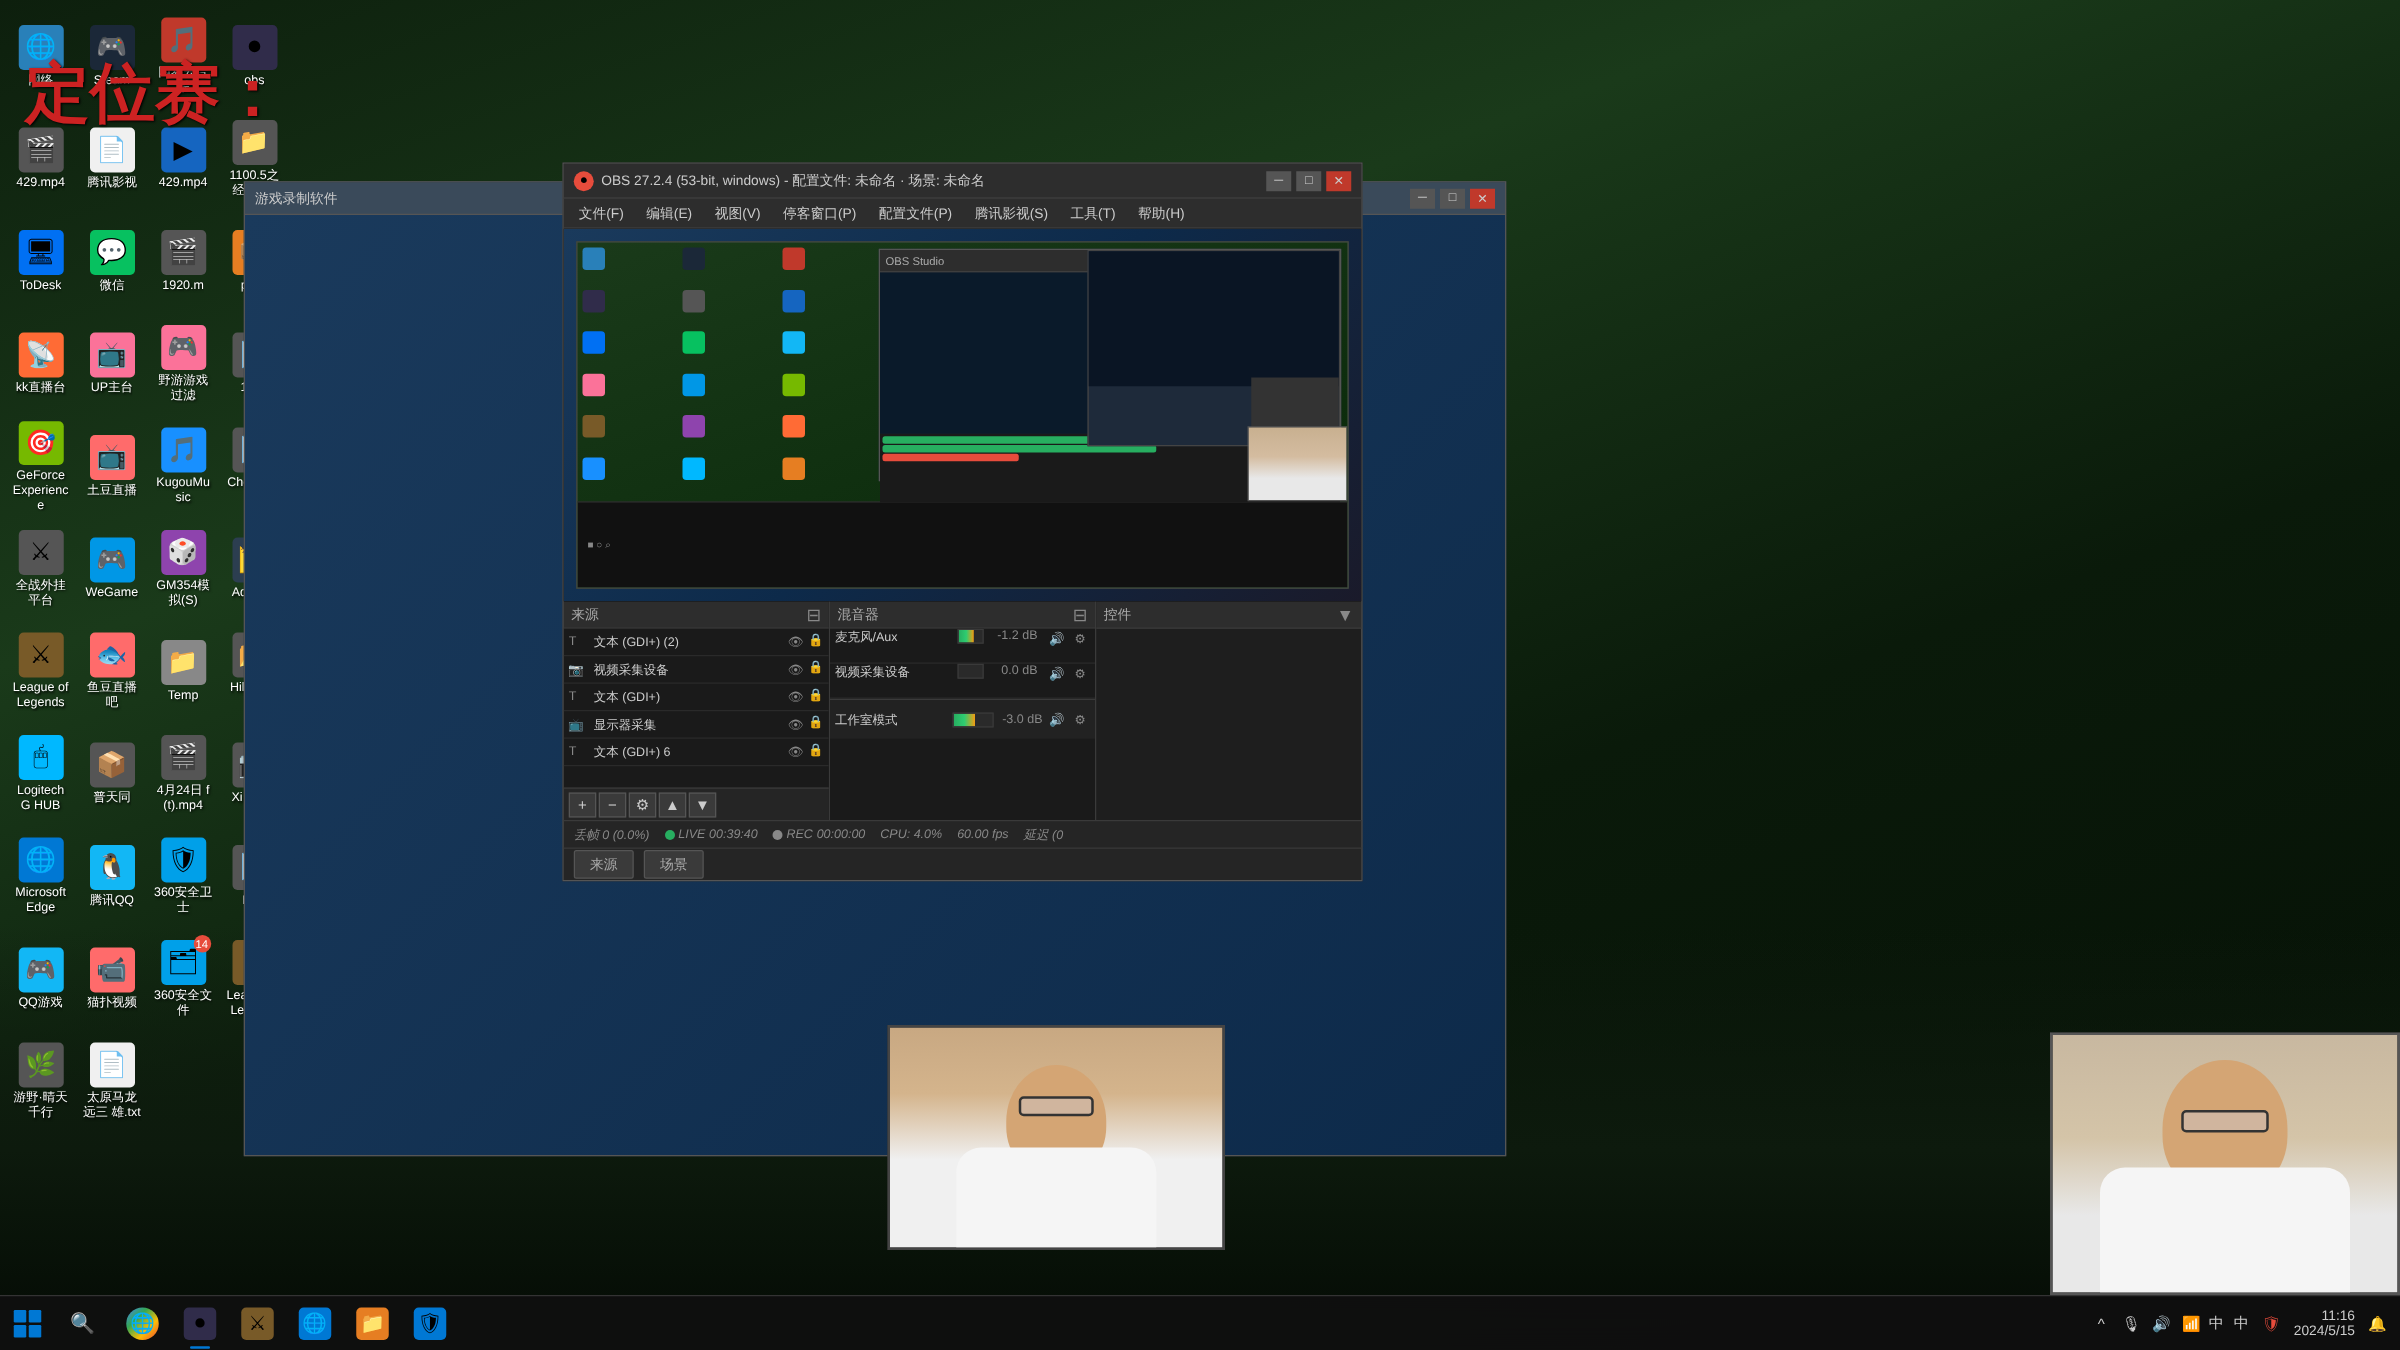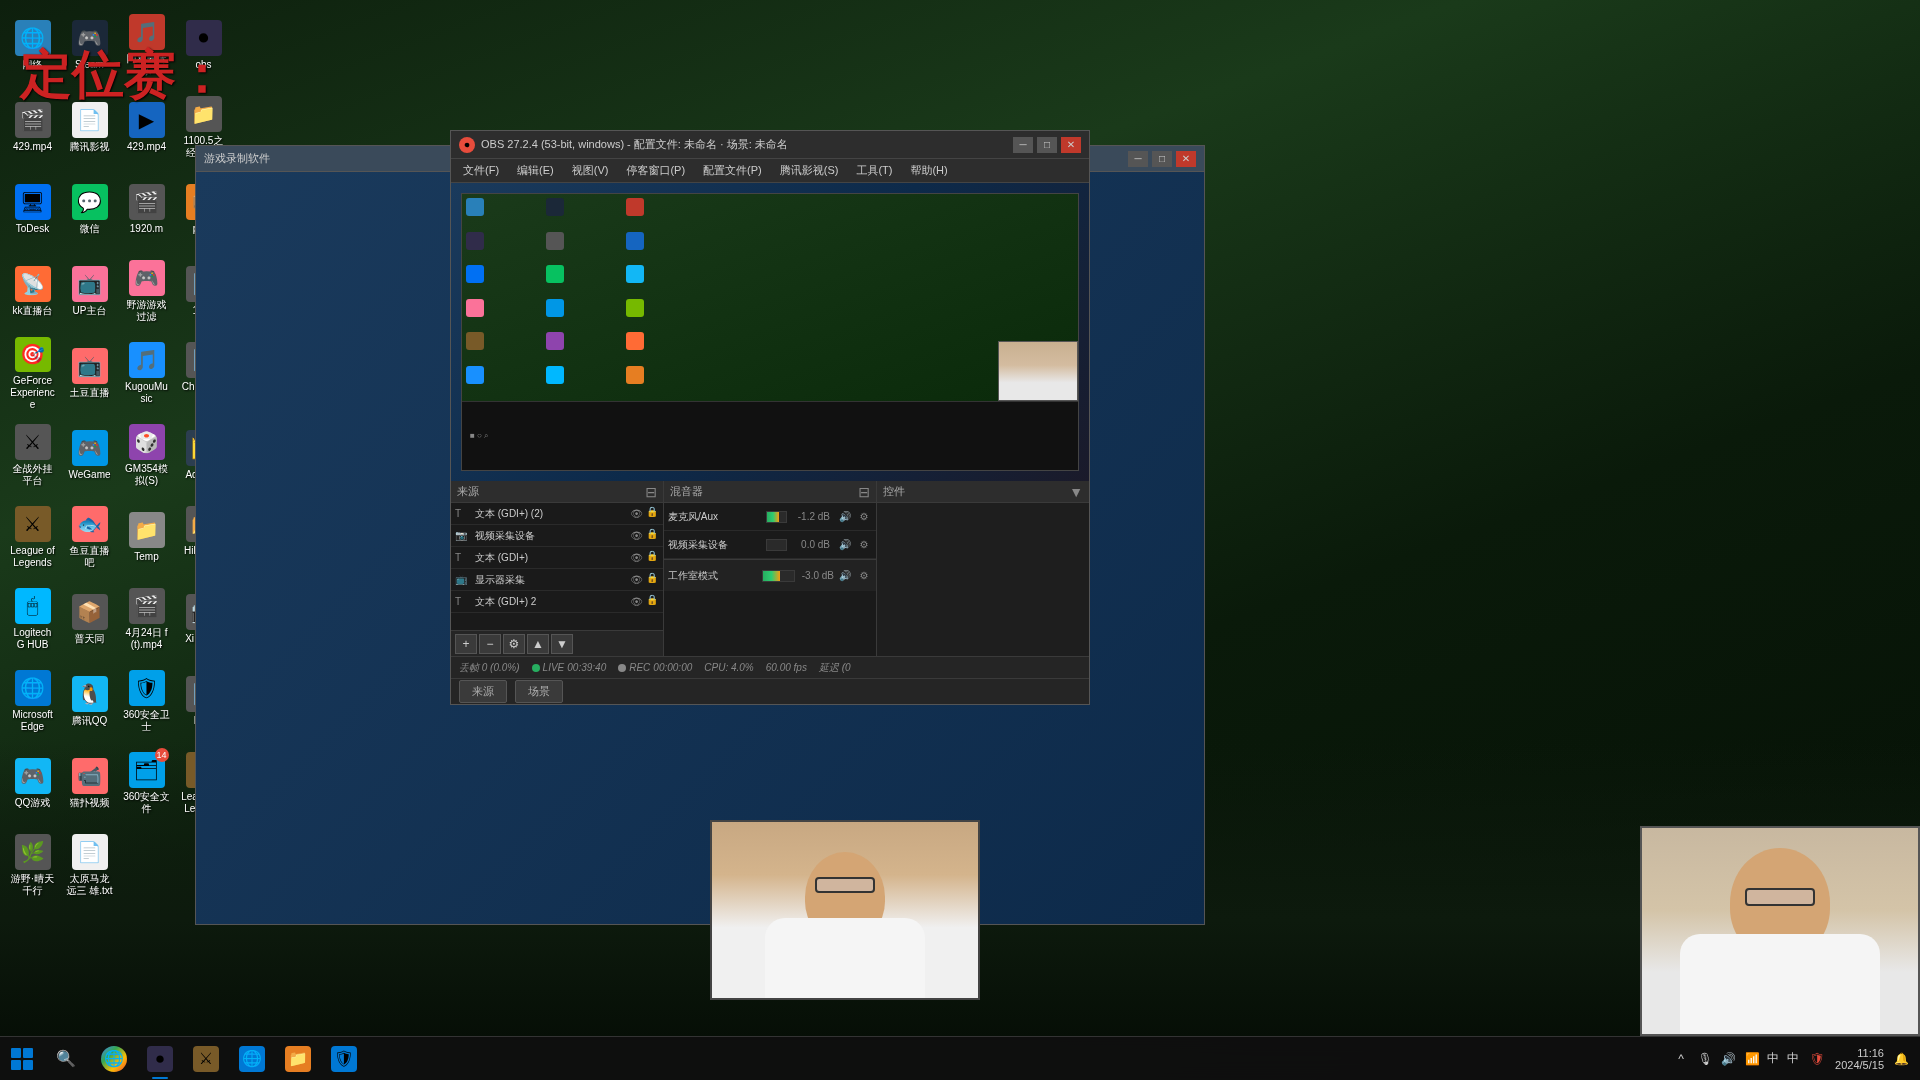--- a/index.html
+++ b/index.html
@@ -375,22 +375,21 @@
     
     .mixer-rows {
       flex: 1;
       background: #1a1a1a;
       overflow: hidden;
     }
 
     .mixer-row {
       height: 28px;
       display: flex;
-      align-items: center;
-      padding: 12px 4px;
+      padding: 0 4px;
       gap: 8px;
       border-bottom: 1px solid #2a2a2a;
     }
 
     .mixer-name {
       width: 90px;
       color: #ccc;
       font-size: 10px;
       overflow: hidden;
       text-overflow: ellipsis;
@@ -1077,20 +1076,39 @@
               <div class="mini-icon" style="background:#0097e6"></div>
               <div class="mini-icon" style="background:#76b900"></div>
               <div class="mini-icon" style="background:#785a28"></div>
               <div class="mini-icon" style="background:#8e44ad"></div>
               <div class="mini-icon" style="background:#ff6b35"></div>
               <div class="mini-icon" style="background:#1890ff"></div>
               <div class="mini-icon" style="background:#00b8ff"></div>
               <div class="mini-icon" style="background:#e67e22"></div>
             </div>
 
+            <div class="nested-obs-inner">
+              <div style="height:18px;background:#2d2d2d;border-bottom:1px solid #444;display:flex;align-items:center;padding:0 4px">
+                <span style="color:#aaa;font-size:9px">OBS Studio</span>
+              </div>
+              <div class="nested-obs-preview">
+
+                <div style="position:absolute;right:0;top:0;width:55%;height:85%;background:#1e2a3a;border:1px solid #444">
+                  <div style="width:100%;height:70%;background:#0a1524"></div>
+                  <div style="position:absolute;bottom:0;right:0;width:35%;height:35%;background:#333"></div>
+                </div>
+              </div>
+              <div class="nested-obs-bottom">
+                <div style="height:100%;background:#1a1a1a;display:flex;flex-direction:column;gap:1px;padding:2px">
+                  <div style="height:6px;background:#27ae60;border-radius:2px;width:80%"></div>
+                  <div style="height:6px;background:#27ae60;border-radius:2px;width:60%"></div>
+                  <div style="height:6px;background:#e74c3c;border-radius:2px;width:30%"></div>
+                </div>
+              </div>
+            </div>
 
             <div class="webcam-overlay-nested">
               <div style="width:100%;height:100%;background:linear-gradient(180deg,#c8b090 0%,#d4bca0 40%,#e8e8e8 70%)"></div>
             </div>
           </div>
 
           <div style="height:25%;background:#111;display:flex;align-items:center;padding:0 8px;gap:4px;border-top:1px solid #333">
             <div style="color:#888;font-size:8px">■ ○ ⌕</div>
           </div>
         </div>
@@ -1133,21 +1151,21 @@
           <div class="source-row">
             <span class="source-icon">📺</span>
             <span class="source-name">显示器采集</span>
             <div class="source-controls">
               <button class="src-btn">👁</button>
               <span class="lock-icon">🔒</span>
             </div>
           </div>
           <div class="source-row">
             <span class="source-icon">T</span>
-            <span class="source-name">文本 (GDI+) 2</span>
+            <span class="source-name">文本 (GDI+) 6</span>
             <div class="source-controls">
               <button class="src-btn">👁</button>
               <span class="lock-icon">🔒</span>
             </div>
           </div>
         </div>
         <div class="sources-bottom">
           <button class="src-action-btn">+</button>
           <button class="src-action-btn">−</button>
           <button class="src-action-btn">⚙</button>

